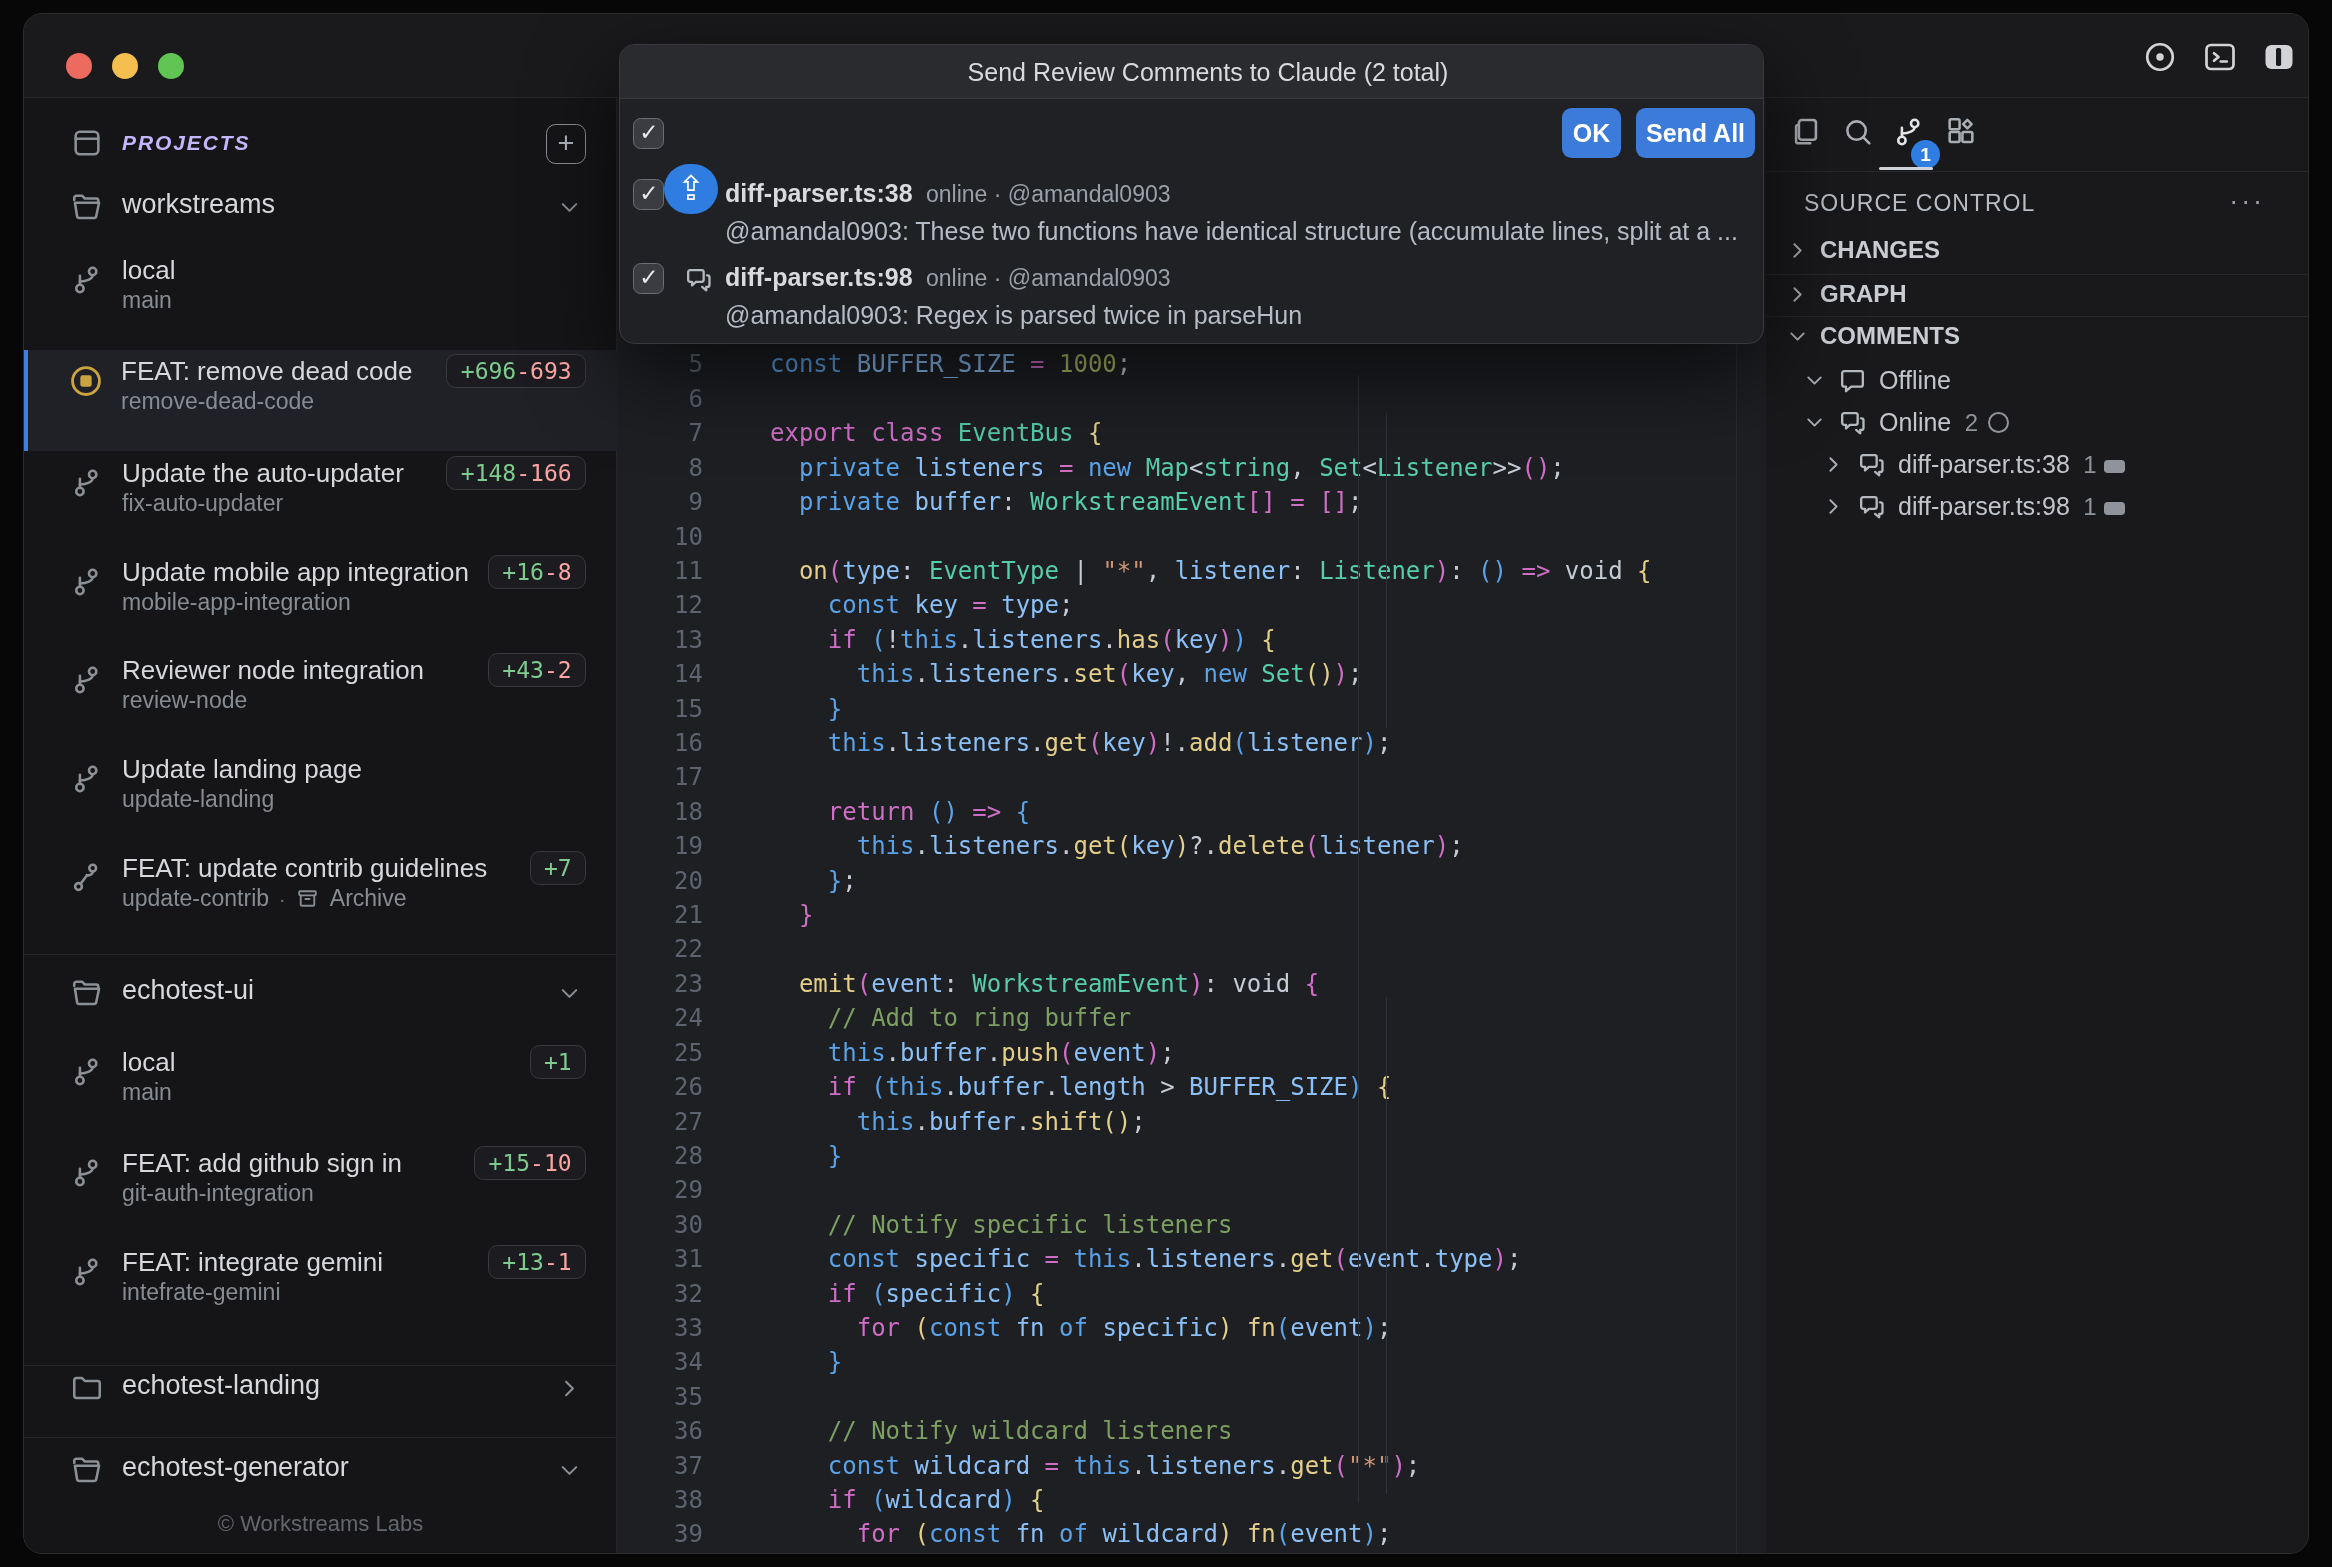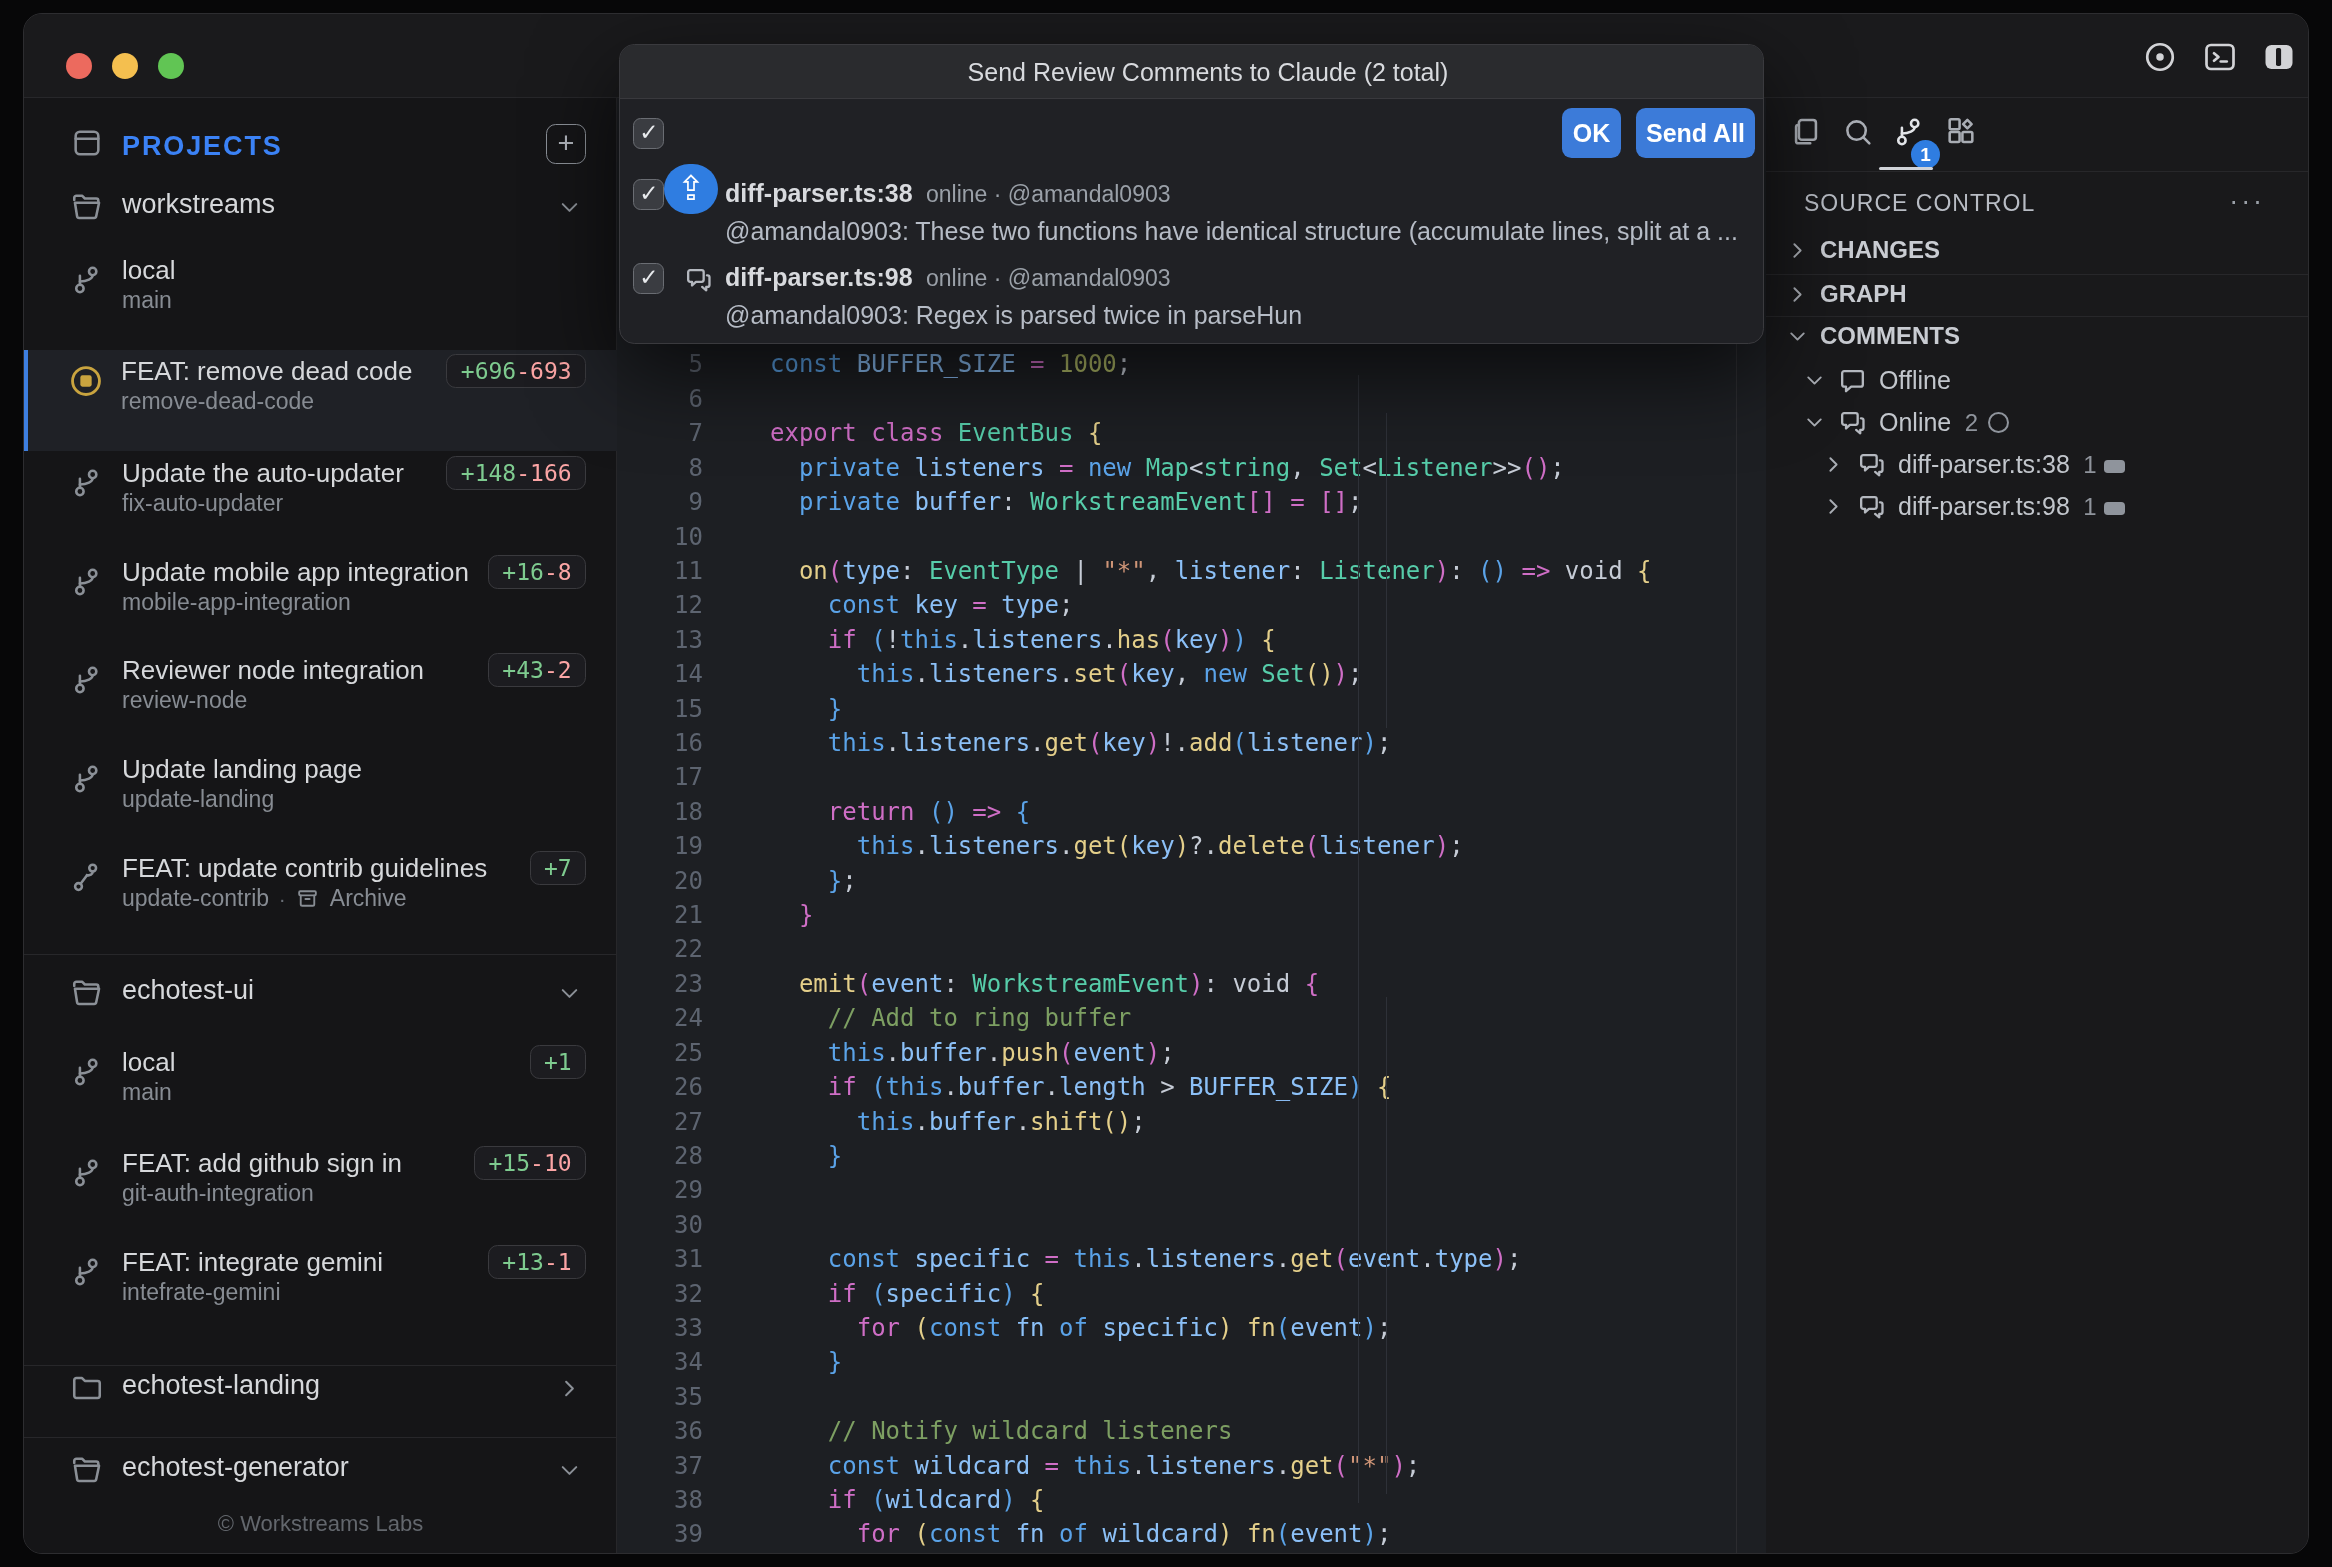--- a/index.html
+++ b/index.html
@@ -17,21 +17,21 @@
   .tb-icon svg { width:100%; height:100%; }
 
   
   #sidebar { position:absolute; left:0; top:84px; width:593px; height:1456px; background:#151517; border-right:1px solid #27272a; }
   .sb-row { position:absolute; left:0; width:593px; }
   .sb-icon { position:absolute; left:46px; top:0; width:34px; height:34px; color:#8b9097; }
   .sb-icon svg { width:100%; height:100%; }
   .sb-header-label { position:absolute; left:98px; top:-1.9px; font-size:27px; color:#d6d8db; }
   .sb-chevron { position:absolute; right:34px; top:3.8px; width:27px; height:27px; color:#8b9097; }
   .sb-chevron svg { width:100%; height:100%; }
-  #projects-label { position:absolute; left:98px; top:1.9px; font-size:27px; font-weight:bold; letter-spacing:1.9px; color:#3b82f6; }
+  #projects-label { position:absolute; left:98px; top:1.9px; font-size:21px; font-weight:bold; letter-spacing:1.9px; color:#c4b5fd;font-style:italic; }
   #add-project { position:absolute; right:31px; top:-5.7px; width:40px; height:40px; border:1.9px solid #8b9097; border-radius:9.6px; color:#aeb2b9; font-size:29px; line-height:36px; text-align:center; }
   .sb-item { position:absolute; left:0; width:593px; height:101px; }
   .sb-item.selected { background:#1f2126; border-left:4.8px solid #3e7fe0; }
   .sb-item .sb-icon { left:46px; top:13.4px; }
   .sb-item.selected .sb-icon { left:41px; }
   .item-title { position:absolute; left:98px; top:5.7px; font-size:26px; color:#d6d8db; white-space:nowrap; }
   .sb-item.selected .item-title, .sb-item.selected .item-sub { left:93px; }
   .item-sub { position:absolute; left:98px; top:38px; font-size:23px; color:#878c93; white-space:nowrap; display:flex; align-items:center; gap:9.6px; }
   .item-sub .dot { color:#6a6f76; font-size:21px; }
   .item-sub .archive-ic { width:25px; height:25px; color:#878c93; display:inline-block; }
@@ -385,20 +385,21 @@
           <div class="code-line" style="top: 1041px;">
             <div class="lineno">28</div>
             <div class="codetext"><span class="tk-fg">    </span><span class="tk-b">}</span></div>
           </div>
           <div class="code-line" style="top: 1075px;">
             <div class="lineno">29</div>
             <div class="codetext"></div>
           </div>
           <div class="code-line" style="top: 1110px;">
             <div class="lineno">30</div>
+            <div class="codetext"><span class="tk-co">    // Notify specific listeners</span></div>
           </div>
           <div class="code-line" style="top: 1144px;">
             <div class="lineno">31</div>
             <div class="codetext"><span class="tk-fg">    </span><span class="tk-b">const </span><span class="tk-v">specific </span><span class="tk-pk">= </span><span class="tk-b">this</span><span class="tk-fg">.</span><span class="tk-v">listeners</span><span class="tk-fg">.</span><span class="tk-y">get</span><span class="tk-pk">(</span><span class="tk-v">event</span><span class="tk-fg">.</span><span class="tk-v">type</span><span class="tk-pk">)</span><span class="tk-fg">;</span></div>
           </div>
           <div class="code-line" style="top: 1179px;">
             <div class="lineno">32</div>
             <div class="codetext"><span class="tk-fg">    </span><span class="tk-pk">if </span><span class="tk-b">(</span><span class="tk-v">specific</span><span class="tk-b">)</span><span class="tk-fg"> </span><span class="tk-y">{</span></div>
           </div>
           <div class="code-line" style="top: 1213px;">

